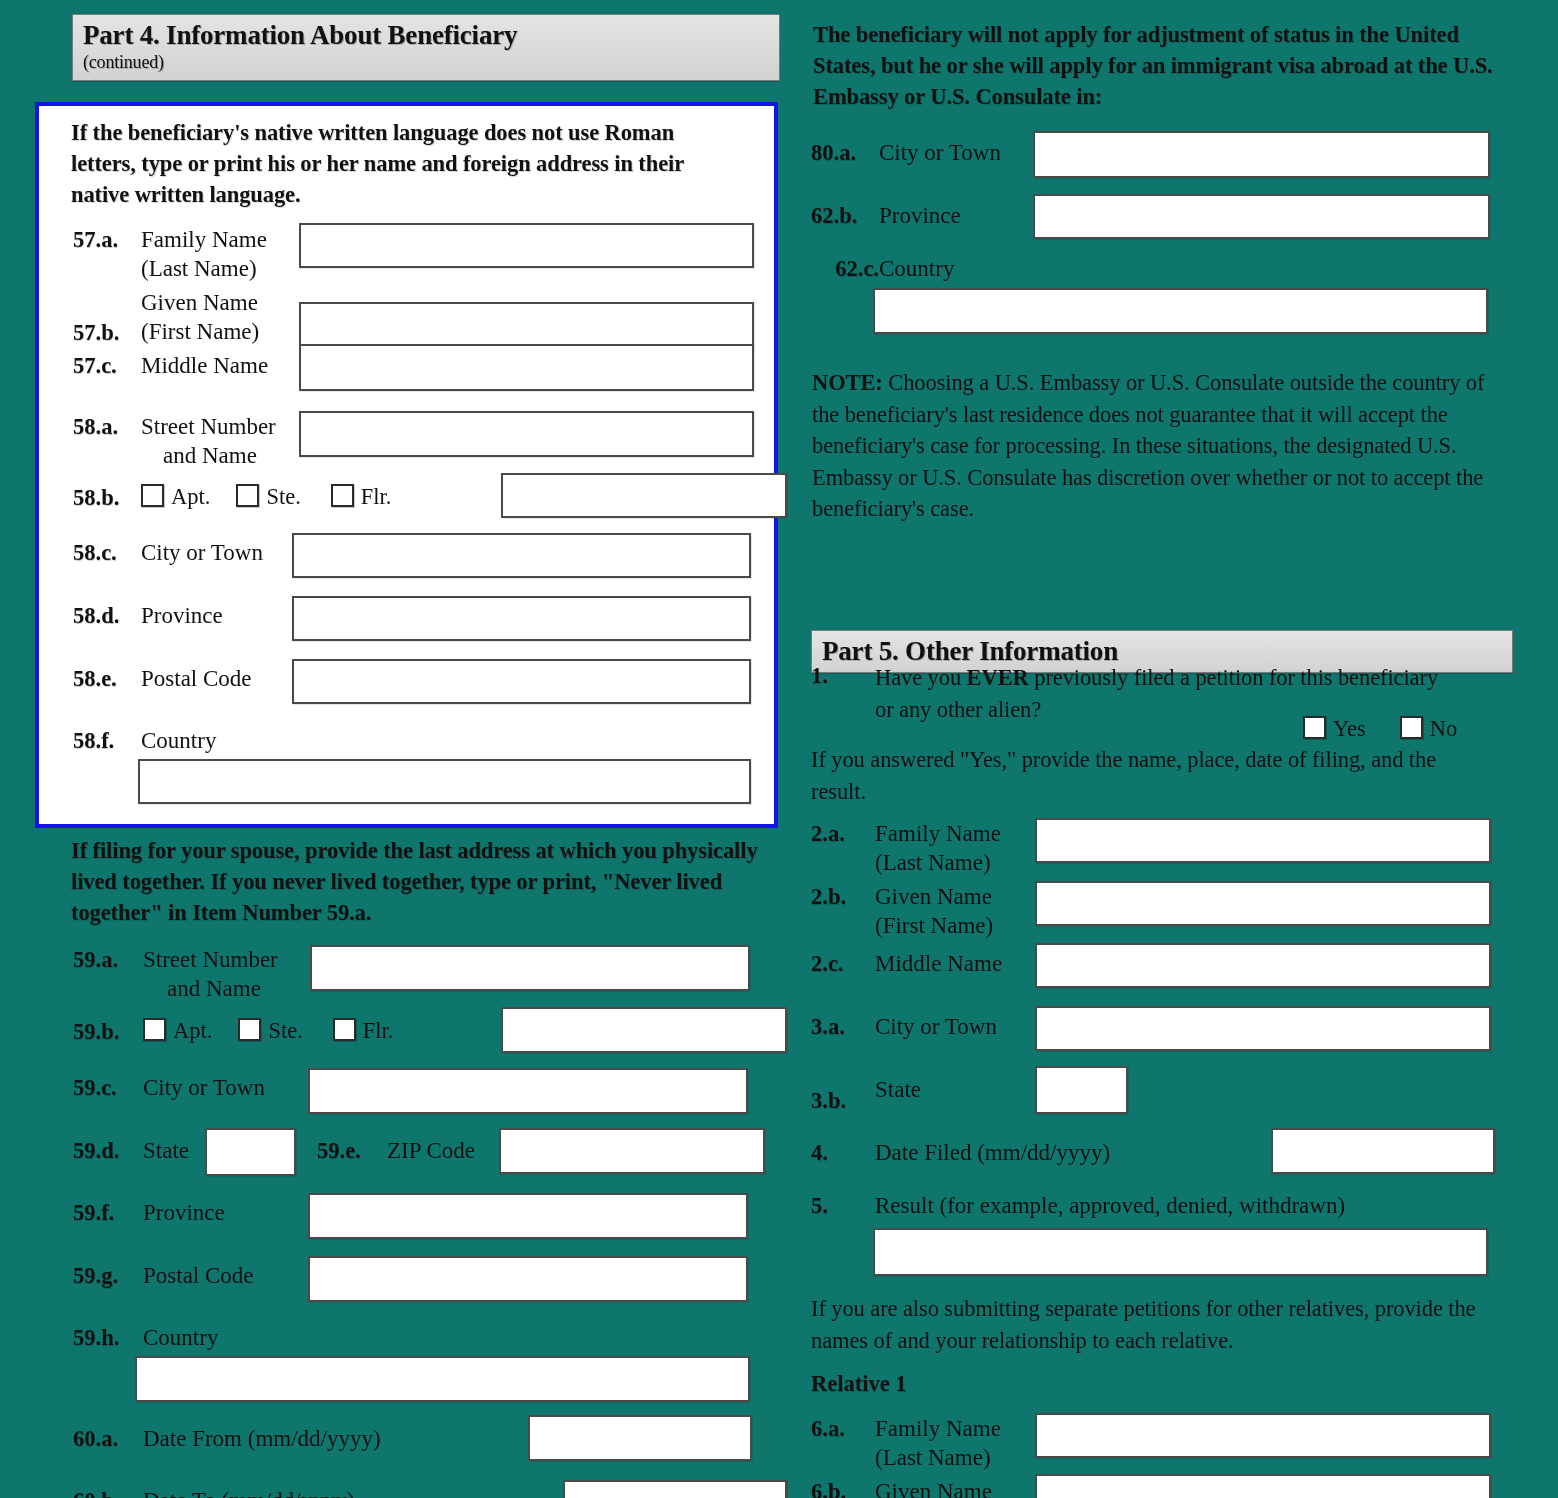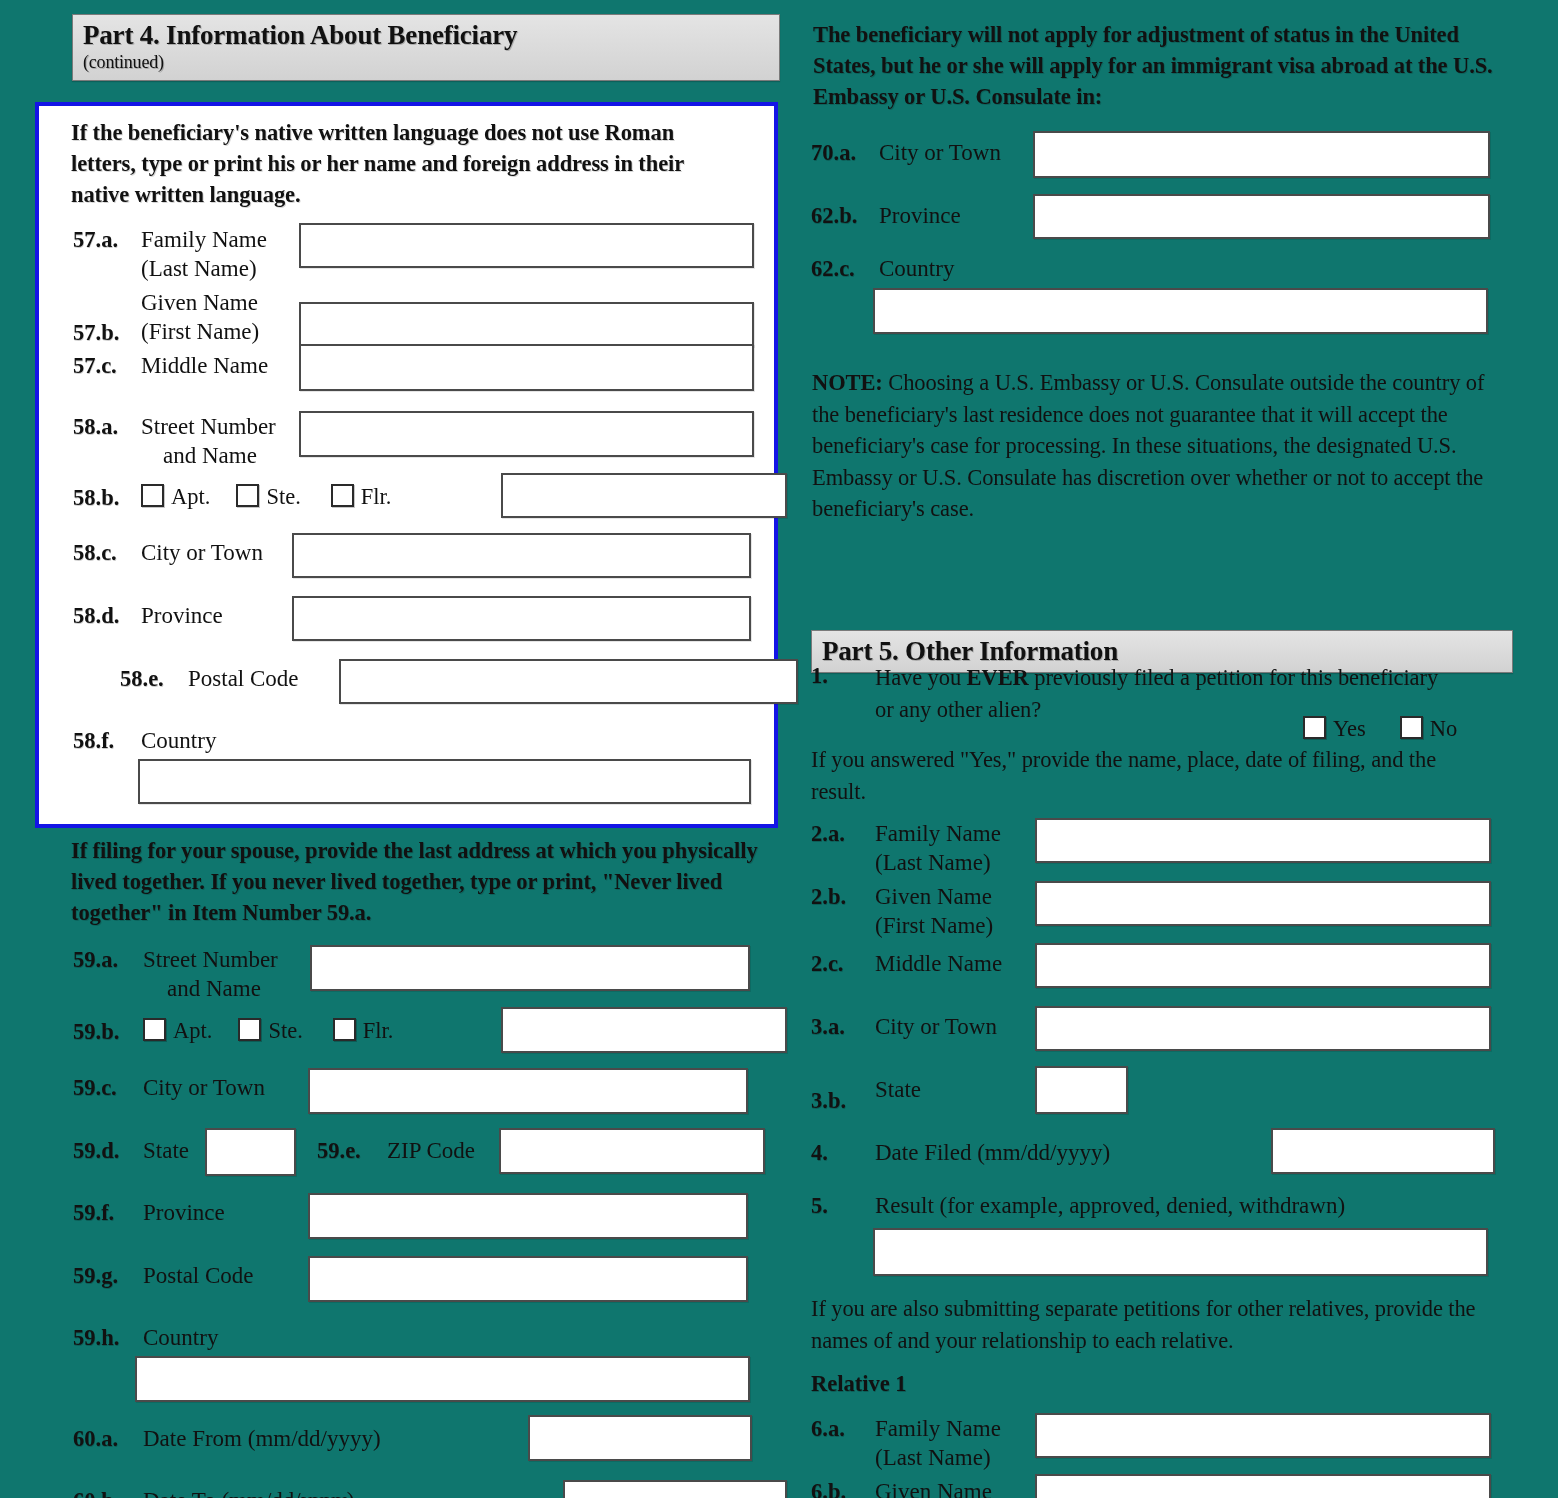--- a/index.html
+++ b/index.html
@@ -194,21 +194,21 @@
       <span class="lbl" style="width:151px;">City or Town</span>
       <span class="box" style="width:459px; height:45px; margin-top:-6px;"></span>
     </div>
 
     <div class="row abs" style="left:38px; top:602px; width:700px;">
       <span class="num" style="width:68px;">58.d.</span>
       <span class="lbl" style="width:151px;">Province</span>
       <span class="box" style="width:459px; height:45px; margin-top:-6px;"></span>
     </div>
 
-    <div class="row abs" style="left:38px; top:665px; width:700px;margin-left:47px;">
+    <div class="row abs" style="left:38px; top:665px; width:700px;">
       <span class="num" style="width:68px;">58.e.</span>
       <span class="lbl" style="width:151px;">Postal Code</span>
       <span class="box" style="width:459px; height:45px; margin-top:-6px;"></span>
     </div>
 
     <div class="row abs" style="left:38px; top:727px;">
       <span class="num" style="width:68px;">58.f.</span>
       <span class="lbl">Country</span>
     </div>
     <div class="box abs" style="left:103px; top:759px; width:613px; height:45px;"></div>
@@ -279,33 +279,33 @@
     </div>
     <div class="box abs" style="left:528px; top:1480px; width:224px; height:46px;"></div>
 
   </div>
 
   <div class="col-right">
 
     <div class="instr abs" style="left:5px; top:20px; width:685px;">The beneficiary will not apply for adjustment of status in the United States, but he or she will apply for an immigrant visa abroad at the U.S. Embassy or U.S. Consulate in:</div>
 
     <div class="row abs" style="left:3px; top:139px; width:690px;">
-      <span class="num" style="width:68px;">70.a.</span>
+      <span class="num" style="width:68px;">80.a.</span>
       <span class="lbl" style="width:154px;">City or Town</span>
       <span class="box" style="width:457px; height:47px; margin-top:-8px;"></span>
     </div>
 
     <div class="row abs" style="left:3px; top:202px; width:690px;">
       <span class="num" style="width:68px;">62.b.</span>
       <span class="lbl" style="width:154px;">Province</span>
       <span class="box" style="width:457px; height:45px; margin-top:-8px;"></span>
     </div>
 
     <div class="row abs" style="left:3px; top:255px;">
-      <span class="num" style="width:68px;">62.c.</span>
+      <span class="num" style="width:68px;text-align:right;">62.c.</span>
       <span class="lbl">Country</span>
     </div>
     <div class="box abs" style="left:65px; top:288px; width:615px; height:46px;"></div>
 
     <div class="para abs" style="left:4px; top:367px; width:685px;">
       <b>NOTE:</b>
       <span>Choosing a U.S. Embassy or U.S. Consulate outside the country of the beneficiary's last residence does not guarantee that it will accept the beneficiary's case for processing.  In these situations, the designated U.S. Embassy or U.S. Consulate has discretion over whether or not to accept the beneficiary's case.</span>
     </div>
 
     <div class="part-header abs" style="left:3px; top:630px; width:680px; padding-bottom:4px;">

